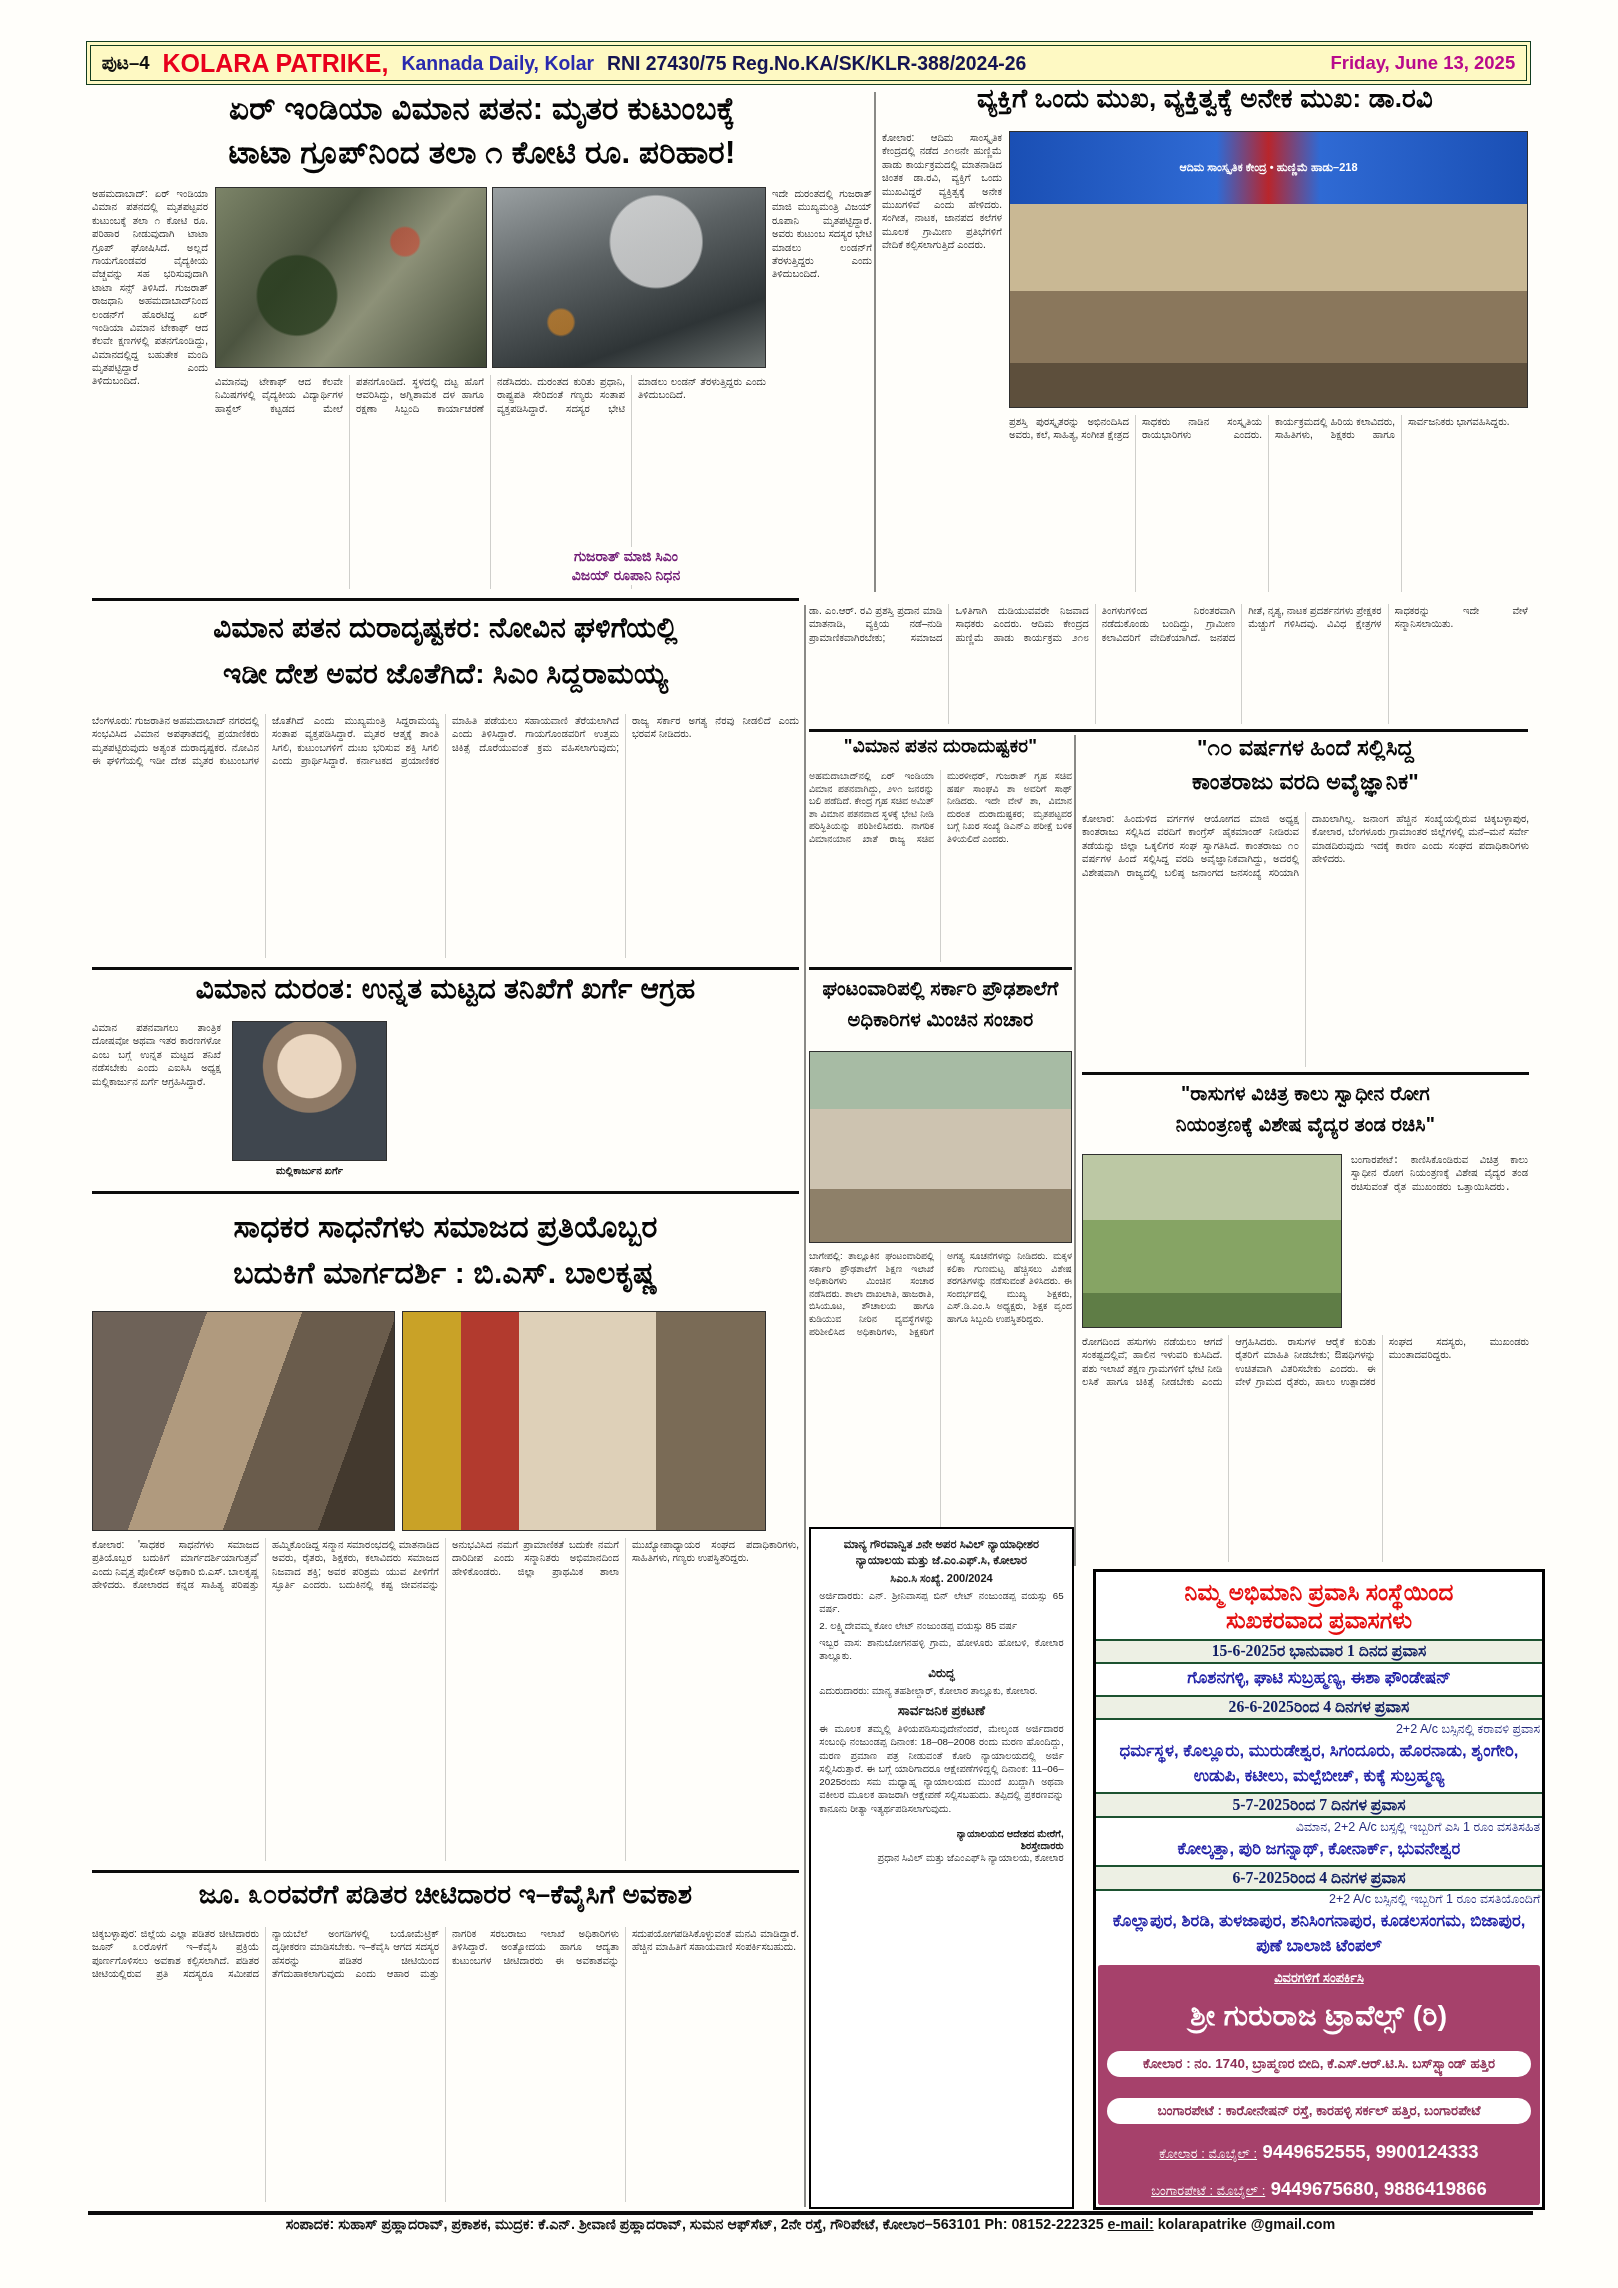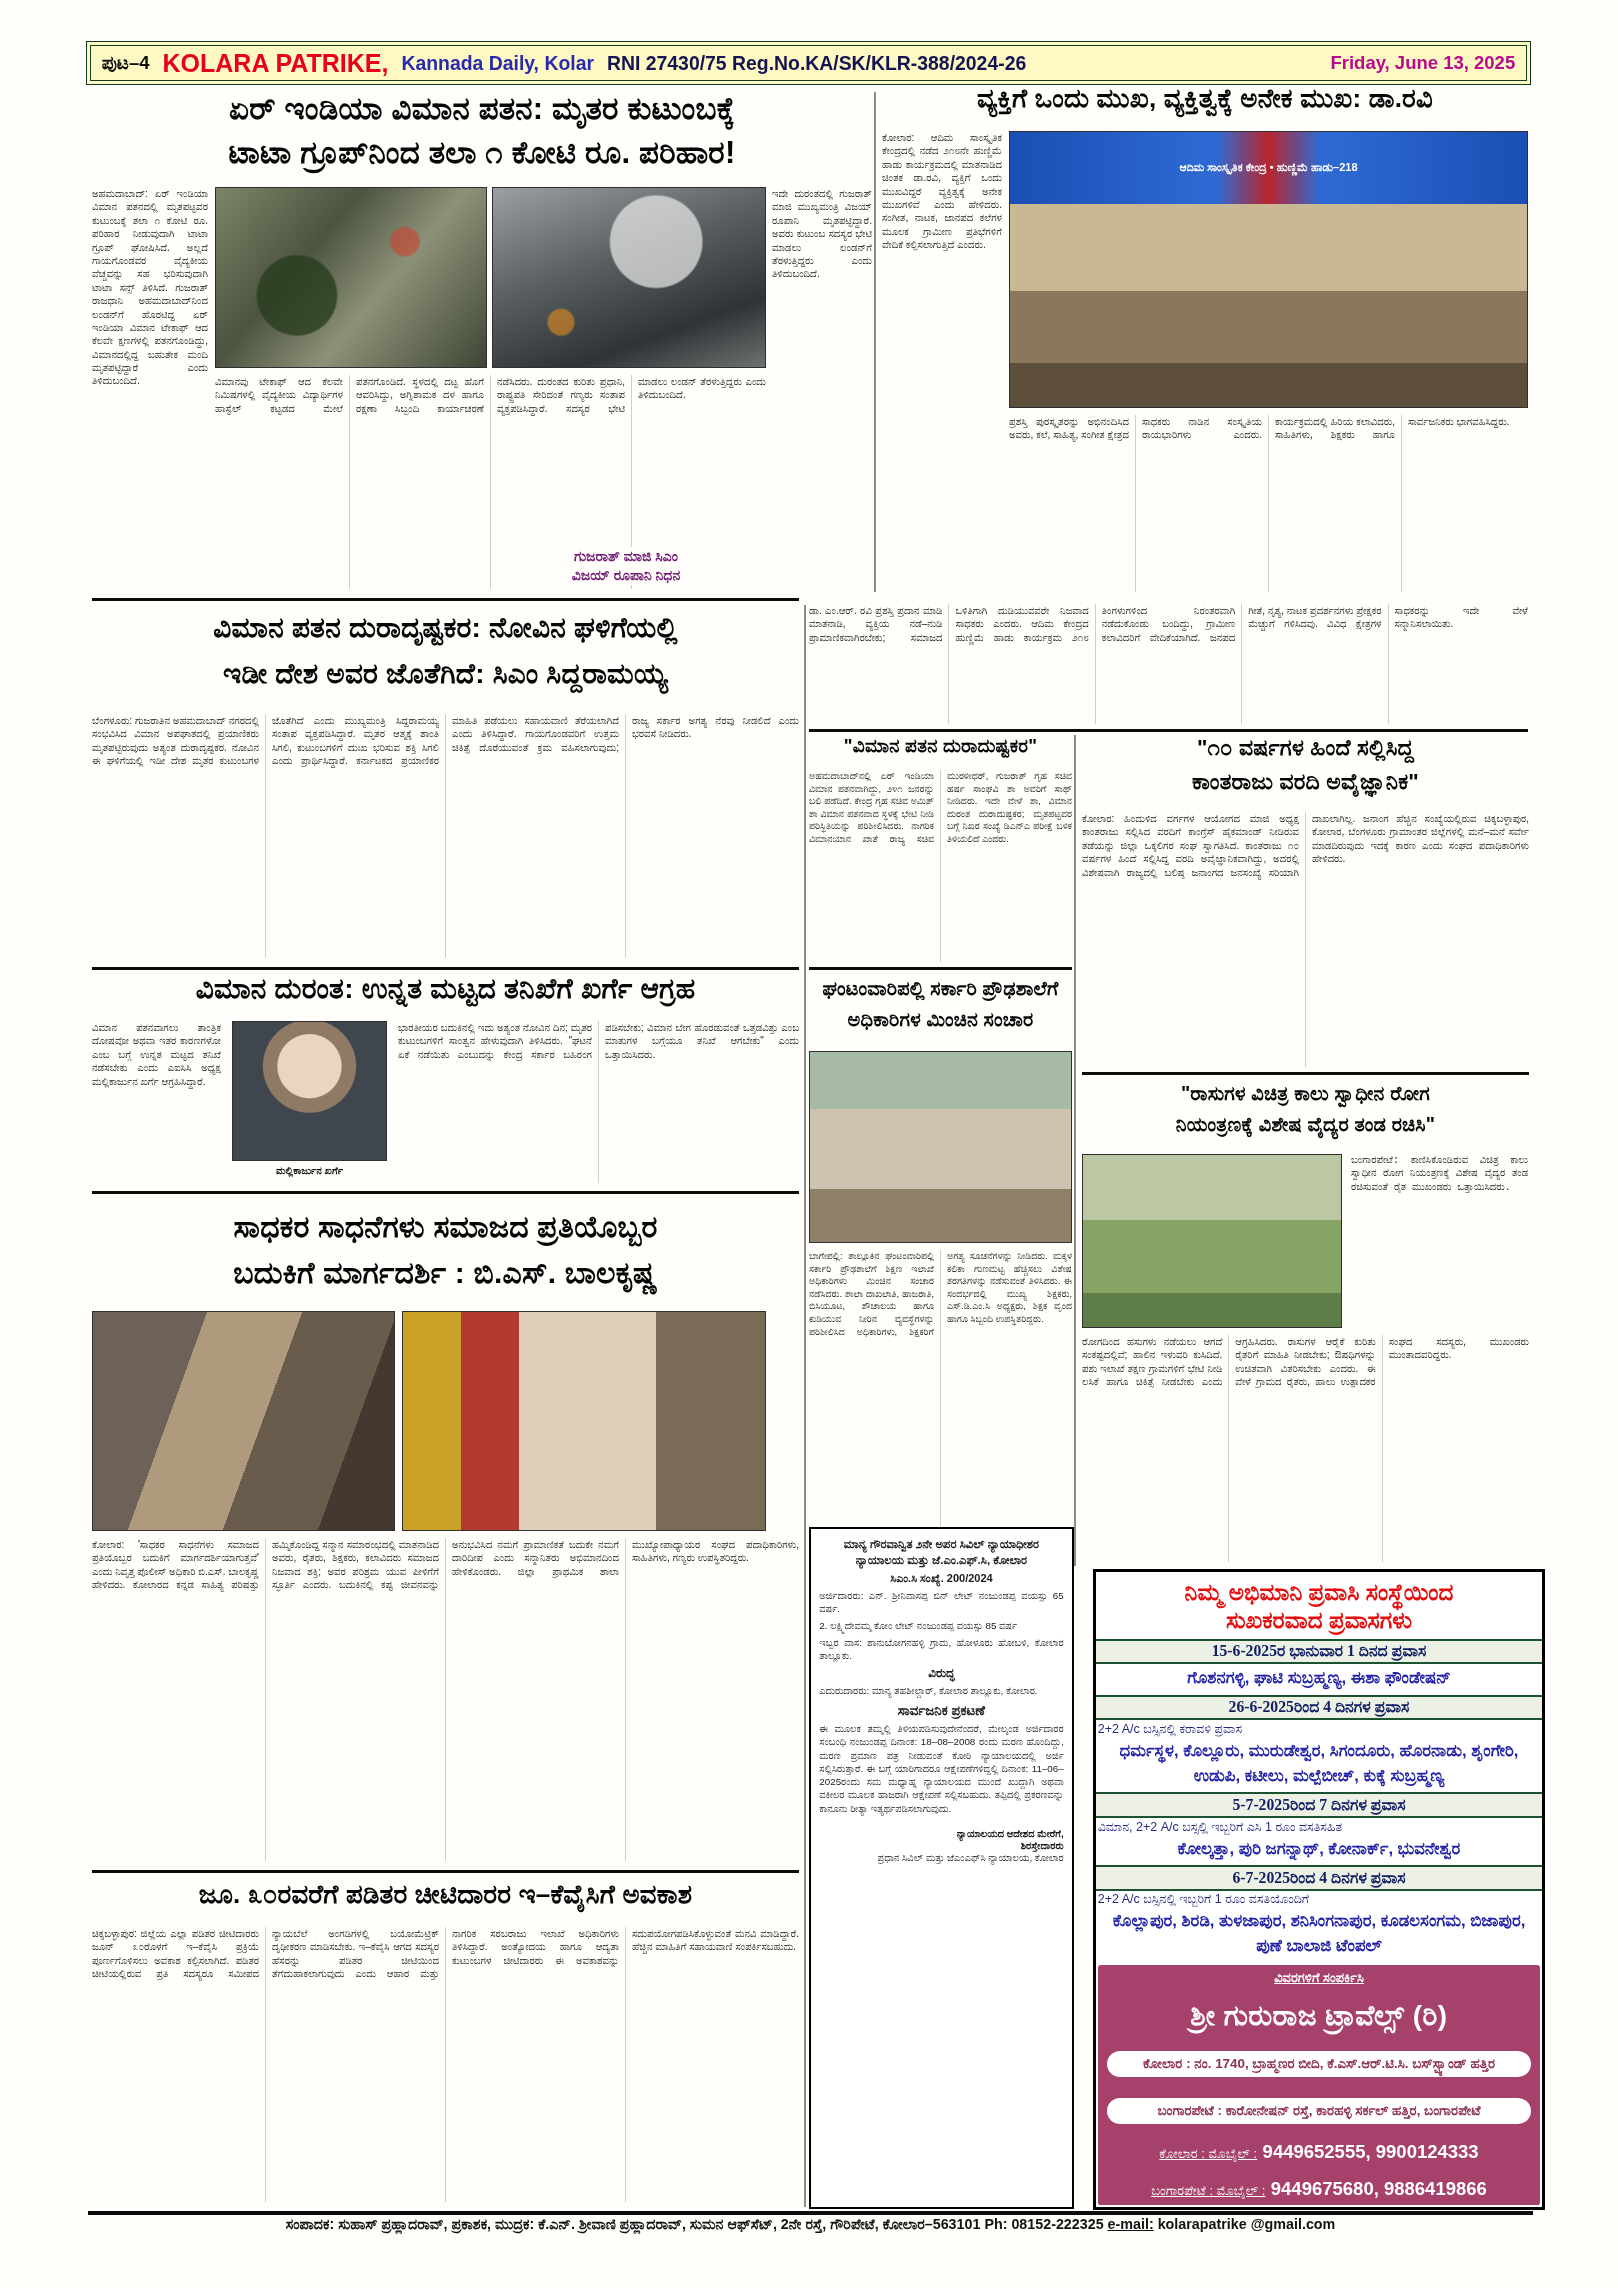--- a/index.html
+++ b/index.html
@@ -23,21 +23,21 @@
   
   .subhead-blue{color:#701a75;font-weight:bold;text-align:center;font-size:12px;line-height:1.35;background:#fffefa;}
   
   #notice{left:809px;top:1527px;width:265px;height:682px;border:2.8px solid #000;background:#fff;box-sizing:border-box;padding:7.4px 8.3px;font-size:9.8px;color:#191919;}
   #notice .nt-c{text-align:center;font-weight:bold;}
   #notice p{margin:3.7px 0;text-align:justify;line-height:1.35;}
   
   #ad{left:1077px;top:1569px;width:452px;height:641px;border:3.7px solid #000;background:#fff;box-sizing:border-box;display:flex;flex-direction:column;margin-left:16px;}
   .ad-title{color:#e50f0f;font-weight:800;text-align:center;font-size:23px;line-height:1.25;padding:5.5px 3.7px 3.7px;}
   .sec-h{background:#edf0e4;border-top:2.8px solid #1c5230;border-bottom:2.8px solid #1c5230;color:#122064;font-weight:bold;font-size:15.7px;text-align:center;padding:1.8px 0;font-family:"Liberation Serif","DejaVu Serif",serif;}
-  .sec-sub{color:#232a7e;font-size:12.5px;text-align:left;padding:1.8px 1.8px 0;}
+  .sec-sub{color:#232a7e;font-size:12.5px;text-align:right;padding:1.8px 1.8px 0;}
   .sec-places{color:#2222a8;font-weight:800;font-size:16.6px;text-align:center;line-height:1.5;padding:1.8px 7.4px 3.7px;}
   #travel{background:#a6416b;margin:1.8px;border-radius:2.8px;color:#fff;text-align:center;padding:5.5px 7.4px;flex:1;display:flex;flex-direction:column;justify-content:space-between;}
   .tr-contact{font-size:13px;font-weight:bold;text-decoration:underline;}
   .tr-brand{font-size:28px;font-weight:800;letter-spacing:0.5px;}
   .tr-addr{background:#fff;color:#8c2f55;font-weight:bold;font-size:13.4px;border-radius:13px;padding:3.7px 7.4px;margin:3.7px 1.8px;line-height:1.35;}
   .tr-phline{display:flex;align-items:baseline;justify-content:center;gap:5.5px;}
   .tr-phlabel{font-size:13px;font-weight:normal;text-decoration:underline;text-align:right;}
   .tr-phone{font-size:18.5px;font-weight:800;}
   
   #footer{left:88px;top:2216px;width:1445px;text-align:center;font-size:14.3px;font-weight:bold;color:#111;}
@@ -132,21 +132,20 @@
 
   <div class="rule-h abs" style="left:92px;top:967px;width:707px;height:2.8px;"></div>
   <div class="rule-h abs" style="left:809px;top:967px;width:263px;height:2.8px;"></div>
   <div class="rule-h abs" style="left:1082px;top:1072px;width:447px;height:2.8px;"></div>
 
   <div class="abs" style="left:92px;top:973px;width:707px;height:214px;">
     <div class="hl" style="position:absolute;left:0;top:0;width:100%;font-size:28px;">ವಿಮಾನ ದುರಂತ: ಉನ್ನತ ಮಟ್ಟದ ತನಿಖೆಗೆ ಖರ್ಗೆ ಆಗ್ರಹ</div>
     <div class="bodytxt abs" style="left:0;top:48px;width:129px;height:162px;">ವಿಮಾನ ಪತನವಾಗಲು ತಾಂತ್ರಿಕ ದೋಷವೋ ಅಥವಾ ಇತರ ಕಾರಣಗಳೋ ಎಂಬ ಬಗ್ಗೆ ಉನ್ನತ ಮಟ್ಟದ ತನಿಖೆ ನಡೆಸಬೇಕು ಎಂದು ಎಐಸಿಸಿ ಅಧ್ಯಕ್ಷ ಮಲ್ಲಿಕಾರ್ಜುನ ಖರ್ಗೆ ಆಗ್ರಹಿಸಿದ್ದಾರೆ.</div>
     <div class="photo ph-portrait abs" style="left:140px;top:48px;width:155px;height:140px;"></div>
     <div class="cap abs" style="left:140px;top:192px;width:155px;font-size:10px;">ಮಲ್ಲಿಕಾರ್ಜುನ ಖರ್ಗೆ</div>
-    <div class="bodytxt cols2 abs" style="left:306px;top:48px;width:401px;height:162px;">ಭಾರತೀಯರ ಬದುಕಿನಲ್ಲಿ ಇದು ಅತ್ಯಂತ ನೋವಿನ ದಿನ; ಮೃತರ ಕುಟುಂಬಗಳಿಗೆ ಸಾಂತ್ವನ ಹೇಳುವುದಾಗಿ ತಿಳಿಸಿದರು. "ಘಟನೆ ಏಕೆ ನಡೆಯಿತು ಎಂಬುದನ್ನು ಕೇಂದ್ರ ಸರ್ಕಾರ ಬಹಿರಂಗ ಪಡಿಸಬೇಕು; ವಿಮಾನ ಬೇಗ ಹೊರಡುವಂತೆ ಒತ್ತಡವಿತ್ತು ಎಂಬ ಮಾತುಗಳ ಬಗ್ಗೆಯೂ ತನಿಖೆ ಆಗಬೇಕು" ಎಂದು ಒತ್ತಾಯಿಸಿದರು.</div>
   </div>
 
   <div class="abs" style="left:809px;top:973px;width:263px;height:589px;">
     <div class="hl" style="position:absolute;left:0;top:0;width:100%;font-size:19.4px;line-height:1.6;">
       <div>ಘಂಟಂವಾರಿಪಲ್ಲಿ ಸರ್ಕಾರಿ ಪ್ರೌಢಶಾಲೆಗೆ</div>
       <div>ಅಧಿಕಾರಿಗಳ ಮಿಂಚಿನ ಸಂಚಾರ</div>
     </div>
     <div class="photo ph-school abs" style="left:0;top:78px;width:263px;height:192px;"></div>
     <div class="bodytxt cols2 abs" style="left:0;top:277px;width:263px;height:306px;font-size:9.4px;">ಬಾಗೇಪಲ್ಲಿ: ತಾಲ್ಲೂಕಿನ ಘಂಟಂವಾರಿಪಲ್ಲಿ ಸರ್ಕಾರಿ ಪ್ರೌಢಶಾಲೆಗೆ ಶಿಕ್ಷಣ ಇಲಾಖೆ ಅಧಿಕಾರಿಗಳು ಮಿಂಚಿನ ಸಂಚಾರ ನಡೆಸಿದರು. ಶಾಲಾ ದಾಖಲಾತಿ, ಹಾಜರಾತಿ, ಬಿಸಿಯೂಟ, ಶೌಚಾಲಯ ಹಾಗೂ ಕುಡಿಯುವ ನೀರಿನ ವ್ಯವಸ್ಥೆಗಳನ್ನು ಪರಿಶೀಲಿಸಿದ ಅಧಿಕಾರಿಗಳು, ಶಿಕ್ಷಕರಿಗೆ ಅಗತ್ಯ ಸೂಚನೆಗಳನ್ನು ನೀಡಿದರು. ಮಕ್ಕಳ ಕಲಿಕಾ ಗುಣಮಟ್ಟ ಹೆಚ್ಚಿಸಲು ವಿಶೇಷ ತರಗತಿಗಳನ್ನು ನಡೆಸುವಂತೆ ತಿಳಿಸಿದರು. ಈ ಸಂದರ್ಭದಲ್ಲಿ ಮುಖ್ಯ ಶಿಕ್ಷಕರು, ಎಸ್.ಡಿ.ಎಂ.ಸಿ ಅಧ್ಯಕ್ಷರು, ಶಿಕ್ಷಕ ವೃಂದ ಹಾಗೂ ಸಿಬ್ಬಂದಿ ಉಪಸ್ಥಿತರಿದ್ದರು.</div>
   </div>

